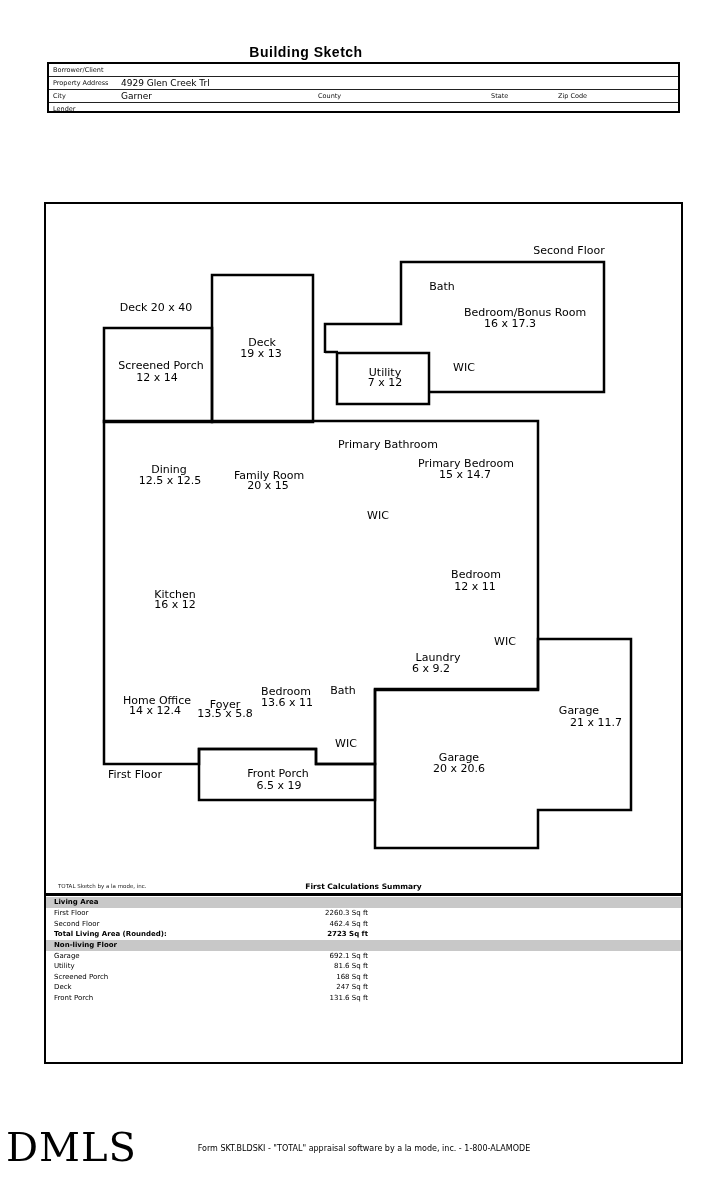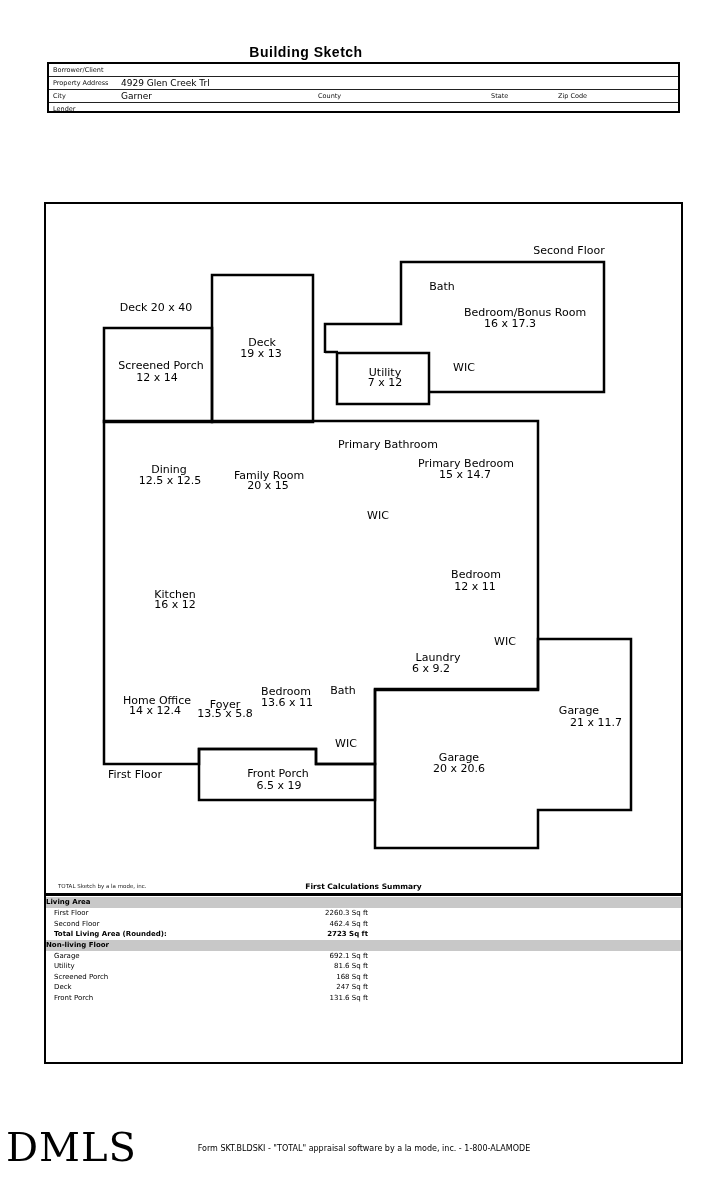--- a/index.html
+++ b/index.html
@@ -18,21 +18,21 @@
   .sketch-box svg{position:absolute;left:0;top:0}
   .skl{position:absolute;transform:translate(-50%,-50%);font-size:11px;line-height:12px;
     white-space:nowrap;font-family:"DejaVu Sans",sans-serif}
   
   .as-credit{position:absolute;left:12px;top:679px;font-size:5.5px;color:#222}
   .as-title{position:absolute;left:0;top:678px;width:100%;text-align:center;
     font-size:7.5px;font-weight:bold}
   .as-bar{position:absolute;left:0;top:689px;width:100%;height:3px;background:#000}
   .as-table{position:absolute;left:0;top:693px;width:100%}
   .as-band{height:11px;line-height:11px;background:#c8c8c8;font-size:7px;font-weight:bold;
-    box-sizing:border-box}
+    padding-left:8px;box-sizing:border-box}
   .as-row,.as-total{height:10.5px;line-height:10.5px;font-size:7px;position:relative;
     padding-left:8px;box-sizing:border-box}
   .as-total{font-weight:bold}
   .as-val{position:absolute;left:0;top:0;width:322px;text-align:right}
   
   .logo{position:absolute;left:6px;top:1124px;font-family:"DejaVu Serif",serif;
     font-size:40px;font-weight:200;letter-spacing:1px}
   .footer-text{position:absolute;left:0;top:1144px;width:728px;text-align:center;font-size:8px}
 </style>
 </head>

